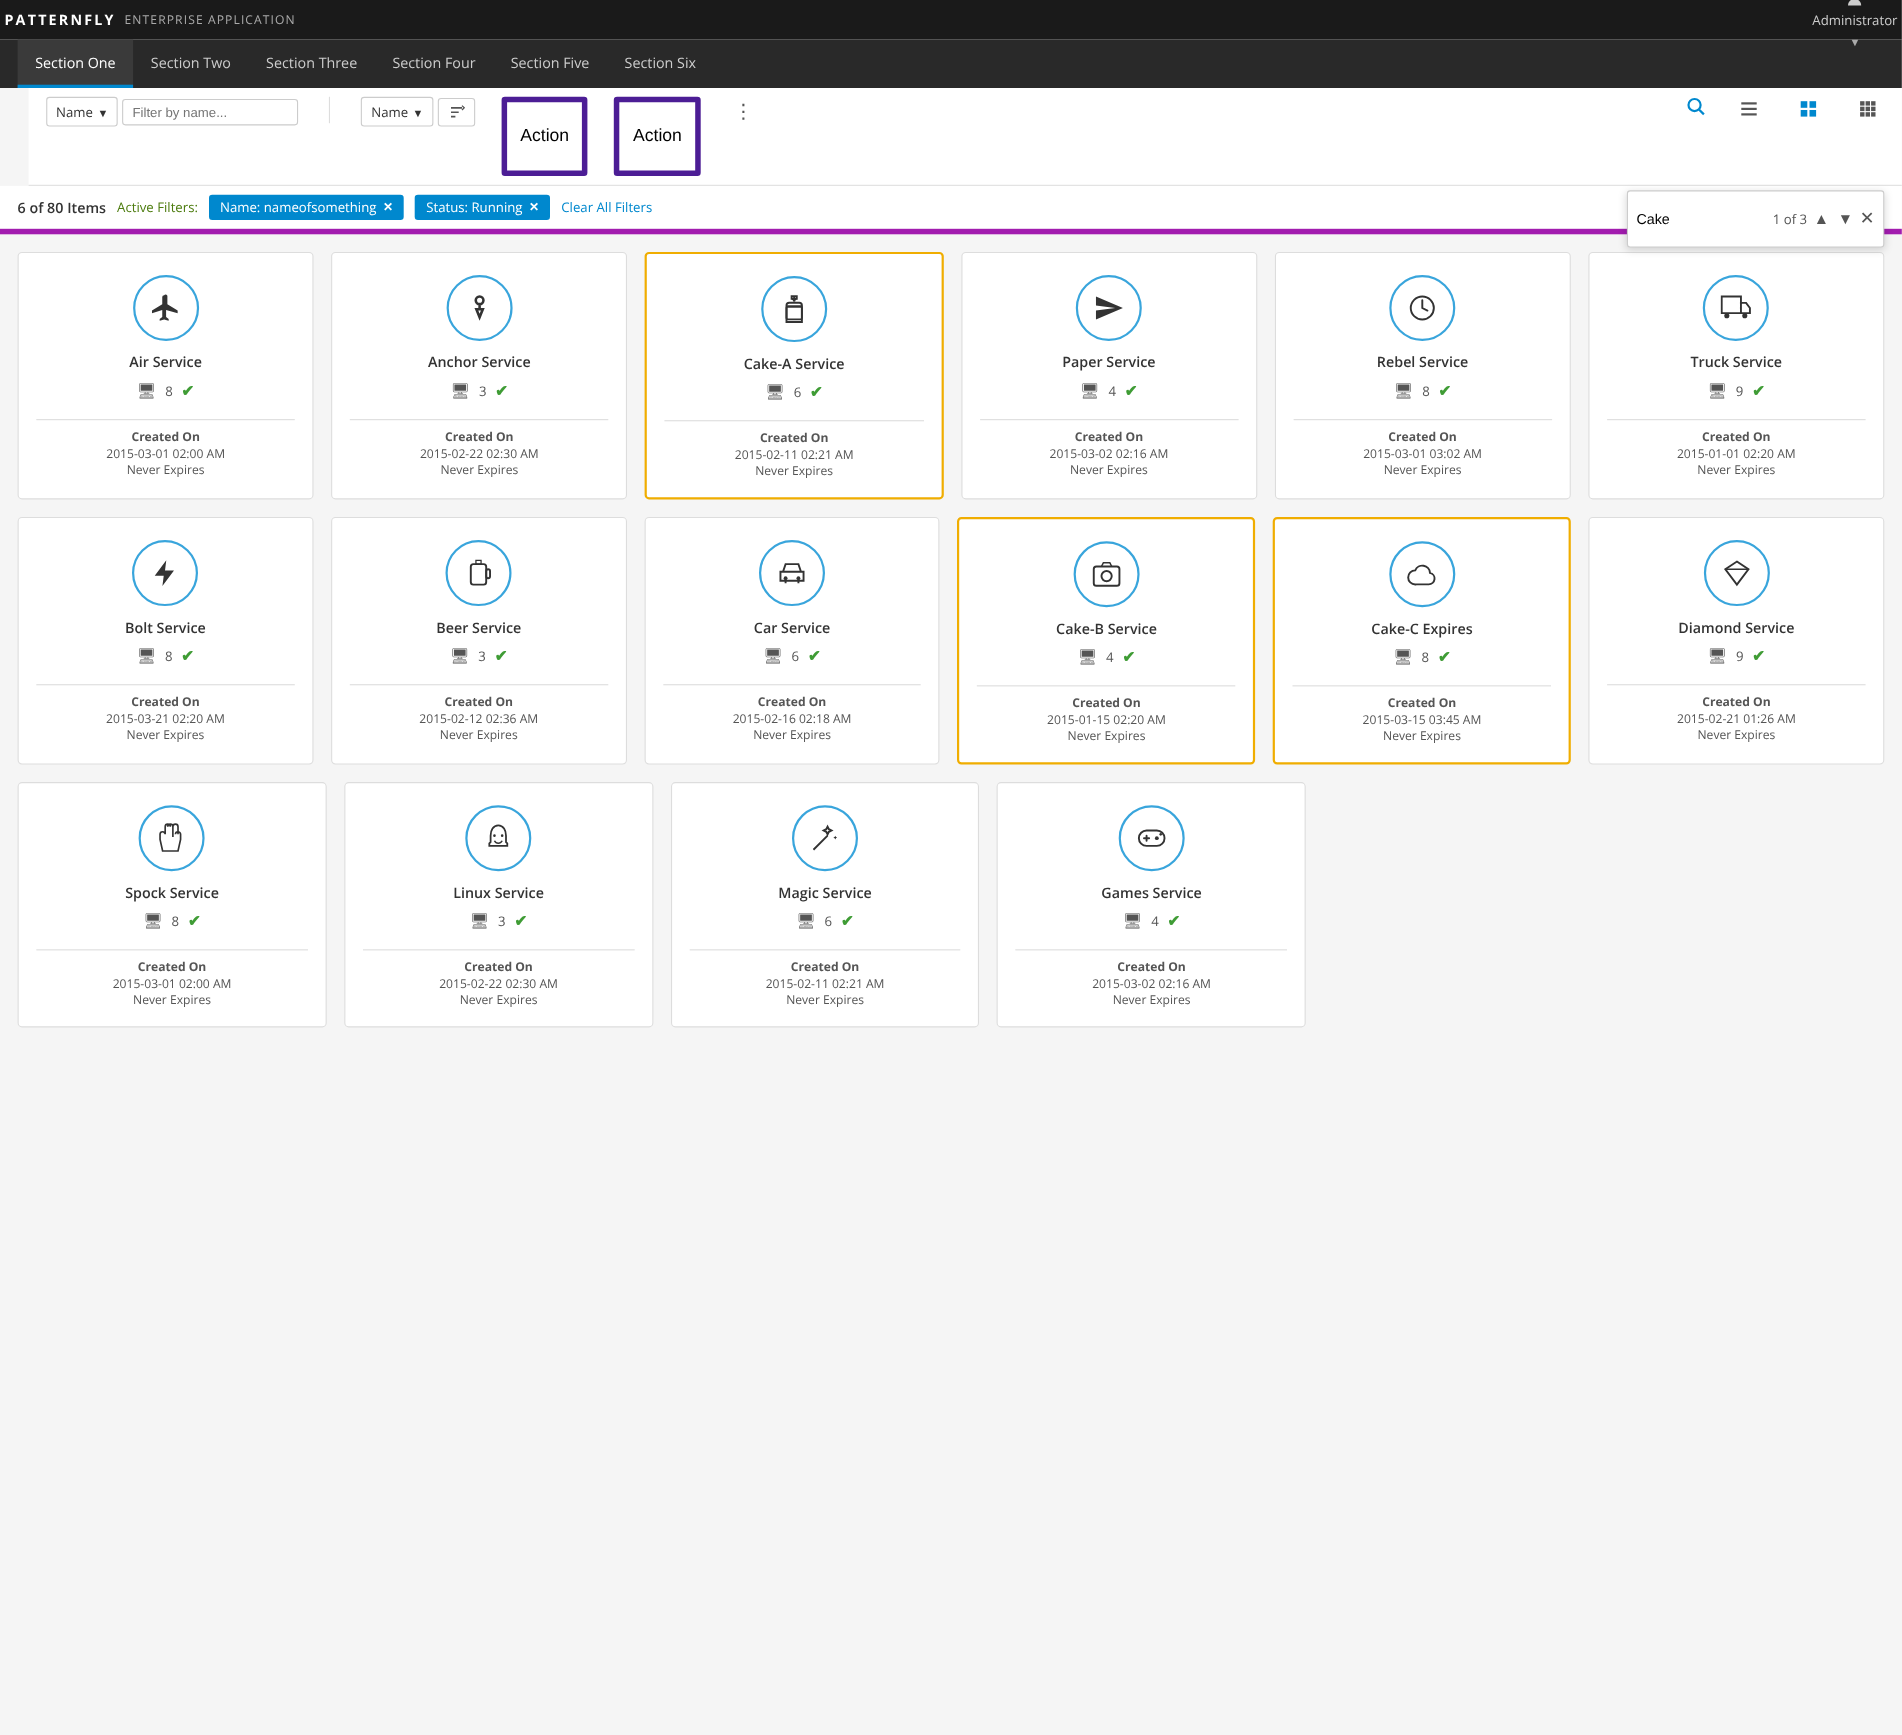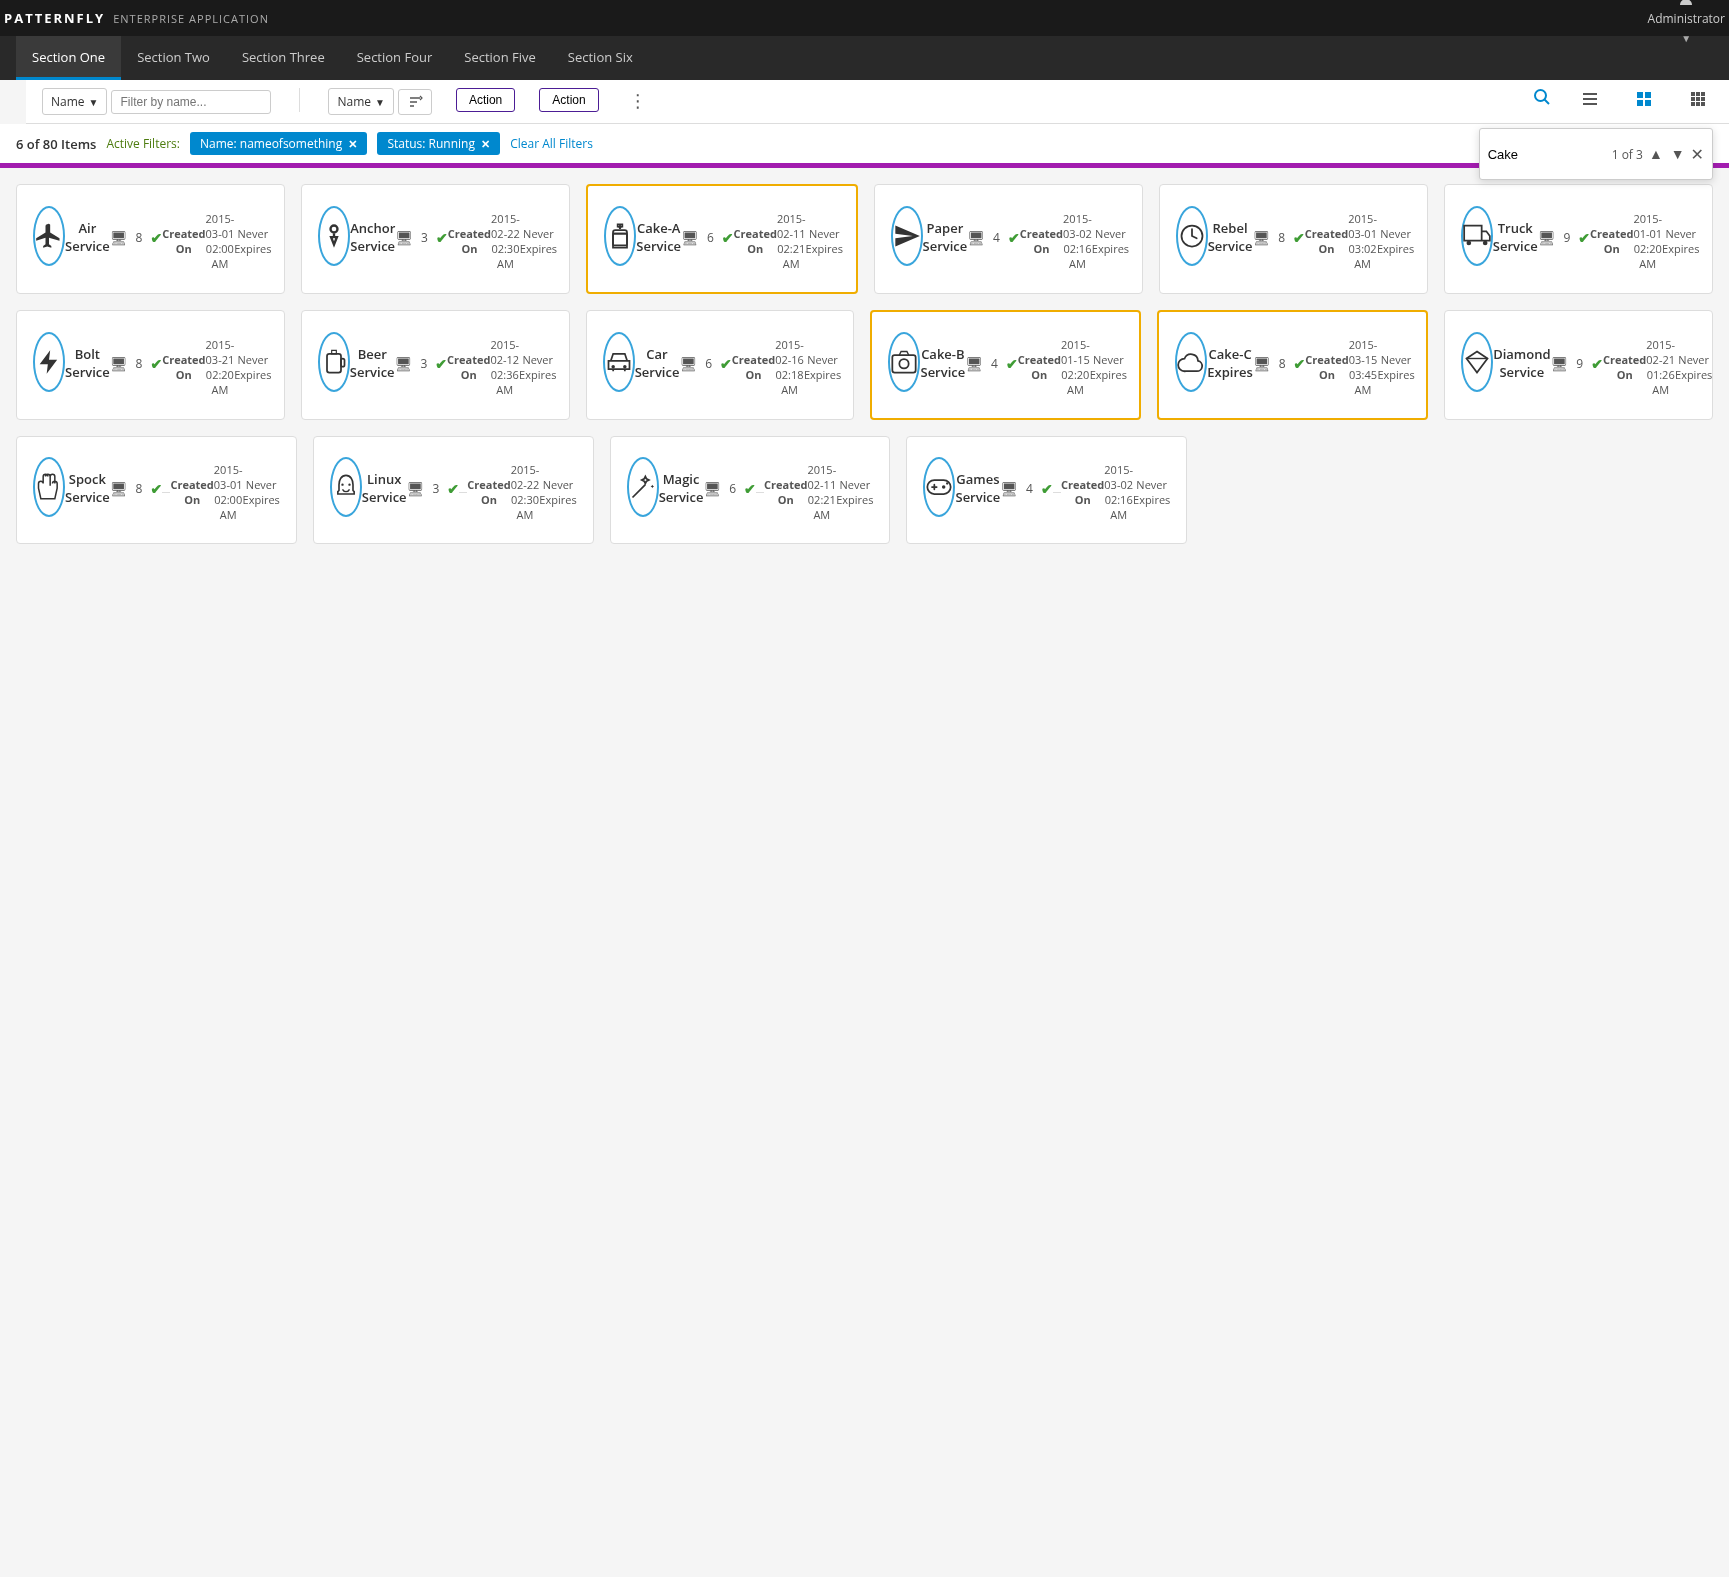--- a/index.html
+++ b/index.html
@@ -88,25 +88,25 @@
       border: 1px solid #ccc;
       background: #fff;
       padding: 4px 8px;
       border-radius: 3px;
       cursor: pointer;
       font-size: 14px;
       display: flex;
       align-items: center;
     }
     .action-btn {
-      border: 1px solid #4c1d95;
-      background: #fff;
-      padding: 4px 12px;
+      border: 5px solid #4c1d95;
+      background: #fff;
+      padding: 22px 12px;
       border-radius: 3px;
-      font-size: 12px;
+      font-size: 16px;
       cursor: pointer;
     }
     .kebab-btn {
       border: none;
       background: transparent;
       font-size: 18px;
       cursor: pointer;
       color: #555;
       padding: 2px 6px;
     }
@@ -220,21 +220,21 @@
       margin-bottom: 16px;
     }
     .card {
       background: #fff;
       border: 1px solid #ddd;
       border-radius: 4px;
       flex: 1;
       min-width: 0;
       padding: 20px 16px 16px;
       display: flex;
-      flex-direction: row;
+      flex-direction: column;
       align-items: center;
       text-align: center;
     }
     .card.highlighted {
       border: 2px solid #f0ad00;
     }
     .card-icon-circle {
       width: 60px;
       height: 60px;
       border-radius: 50%;

